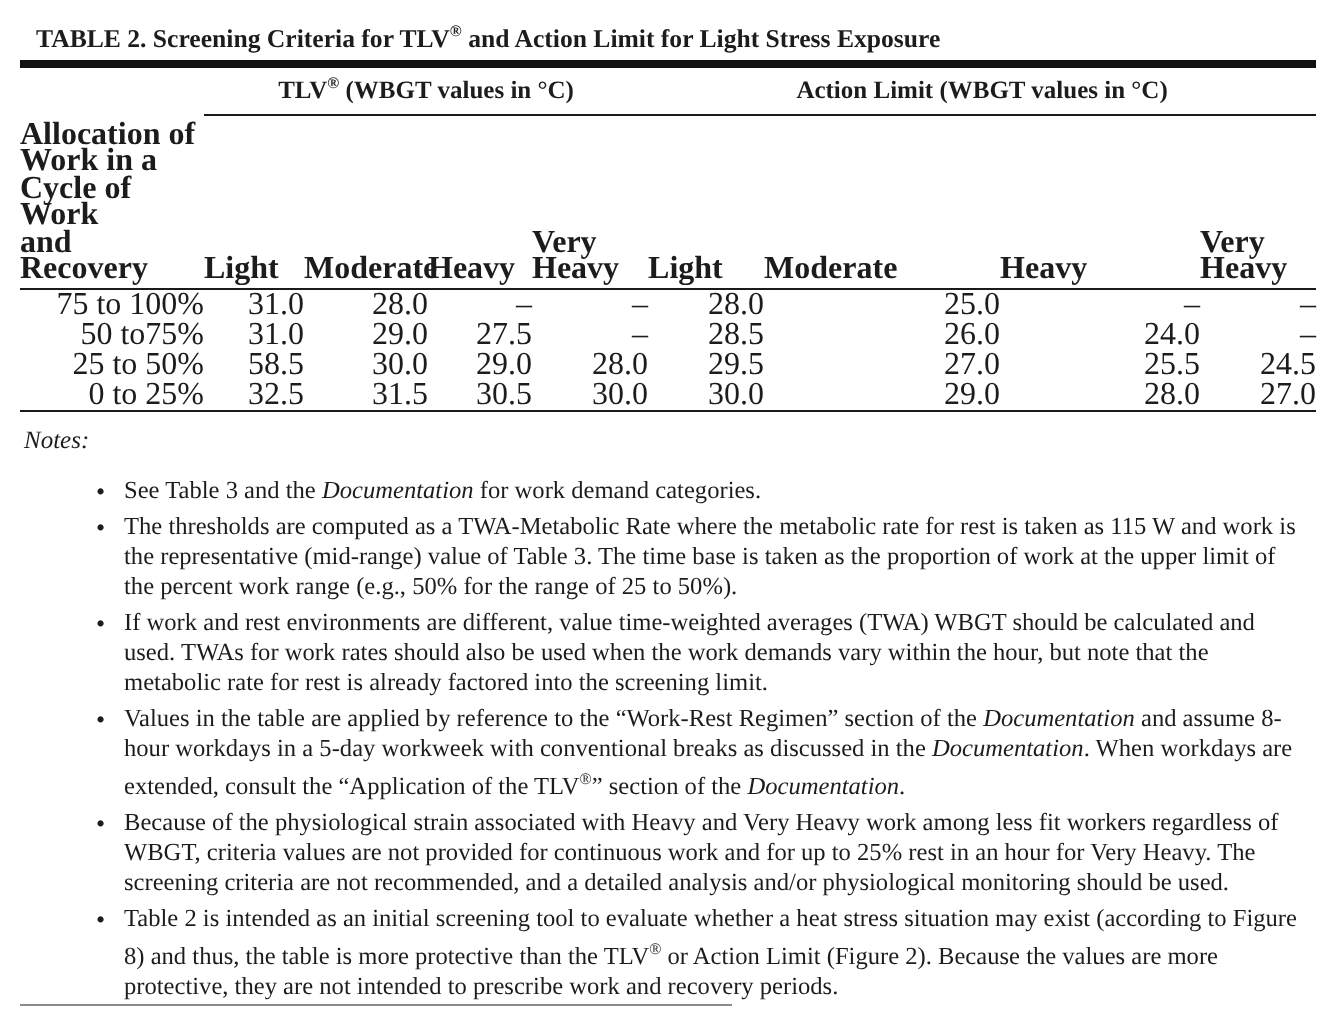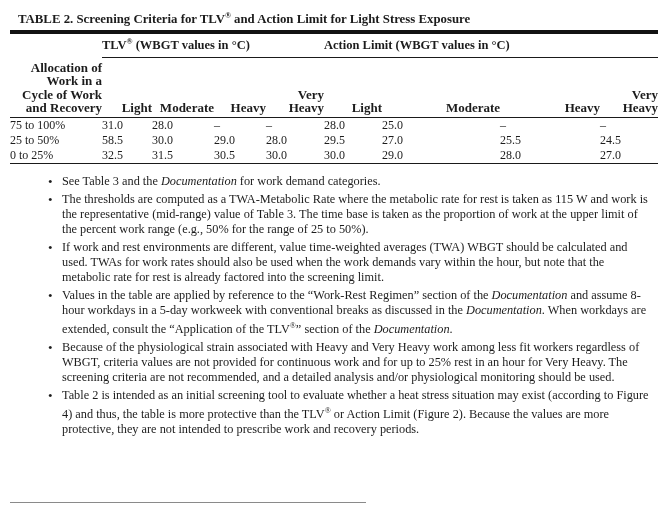--- a/index.html
+++ b/index.html
@@ -32,39 +32,39 @@
   table.tlv {
     border-collapse: collapse;
     table-layout: fixed;
     width: 648px;
     margin-top: 0;
     border-bottom: 1.5px solid #1a1a1a;
   }
   .ghead td {
     font-weight: bold;
     font-size: 12.5px;
-    text-align: left;
+    text-align: center;
     padding: 3px 0 4px 0;
     border-bottom: 1.5px solid #1a1a1a;
     white-space: nowrap;
   }
   .ghead td.corner { border-bottom: none; }
   .chead th {
     font-weight: bold;
-    font-size: 13px;
-    text-align: right;
+    font-size: 16px;
+    text-align: left;
     vertical-align: bottom;
     padding: 3px 0 2px 0;
     border-bottom: 1.5px solid #1a1a1a;
     line-height: 13.5px;
   }
   .chead th.rowhdr { white-space: pre-line; }
   tbody td {
-    text-align: left;
-    font-size: 12px;
+    text-align: right;
+    font-size: 16px;
     height: 15px;
     line-height: 15px;
     padding: 0;
     white-space: nowrap;
   }
 
   .notes-label {
     font-style: italic;
     font-size: 12.5px;
     margin: 7px 0 0 2px;
@@ -148,20 +148,31 @@
           <td>31.0</td>
           <td>28.0</td>
           <td>–</td>
           <td>–</td>
           <td>28.0</td>
           <td>25.0</td>
           <td>–</td>
           <td>–</td>
         </tr>
         <tr>
+          <td>50 to75%</td>
+          <td>31.0</td>
+          <td>29.0</td>
+          <td>27.5</td>
+          <td>–</td>
+          <td>28.5</td>
+          <td>26.0</td>
+          <td>24.0</td>
+          <td>–</td>
+        </tr>
+        <tr>
           <td>25 to 50%</td>
           <td>58.5</td>
           <td>30.0</td>
           <td>29.0</td>
           <td>28.0</td>
           <td>29.5</td>
           <td>27.0</td>
           <td>25.5</td>
           <td>24.5</td>
         </tr>
@@ -172,25 +183,26 @@
           <td>30.5</td>
           <td>30.0</td>
           <td>30.0</td>
           <td>29.0</td>
           <td>28.0</td>
           <td>27.0</td>
         </tr>
       </tbody>
   </table>
 
+  <div class="notes-label">Notes:</div>
 
   <ul class="notes">
       <li><span>See Table 3 and the </span><span style="font-style: italic;">Documentation</span><span> for work demand categories.</span></li>
       <li><span>The thresholds are computed as a TWA-Metabolic Rate where the metabolic rate for rest is taken as 115 W and work is the representative (mid-range) value of Table 3. The time base is taken as the proportion of work at the upper limit of the percent work range (e.g., 50% for the range of 25 to 50%).</span></li>
       <li><span>If work and rest environments are different, value time-weighted averages (TWA) WBGT should be calculated and used. TWAs for work rates should also be used when the work demands vary within the hour, but note that the metabolic rate for rest is already factored into the screening limit.</span></li>
       <li><span>Values in the table are applied by reference to the “Work-Rest Regimen” section of the </span><span style="font-style: italic;">Documentation</span><span> and assume 8-hour workdays in a 5-day workweek with conventional breaks as discussed in the </span><span style="font-style: italic;">Documentation</span><span>. When workdays are extended, consult the “Application of the TLV</span><sup>®</sup><span>” section of the </span><span style="font-style: italic;">Documentation</span><span>.</span></li>
       <li><span>Because of the physiological strain associated with Heavy and Very Heavy work among less fit workers regardless of WBGT, criteria values are not provided for continuous work and for up to 25% rest in an hour for Very Heavy. The screening criteria are not recommended, and a detailed analysis and/or physiological monitoring should be used.</span></li>
-      <li><span>Table 2 is intended as an initial screening tool to evaluate whether a heat stress situation may exist (according to Figure 4) and thus, the table is more protective than the TLV</span><sup>®</sup><span> or Action Limit (Figure 2). Because the values are more protective, they are not intended to prescribe work and recovery periods.</span></li>
+      <li><span>Table 2 is intended as an initial screening tool to evaluate whether a heat stress situation may exist (according to Figure 8) and thus, the table is more protective than the TLV</span><sup>®</sup><span> or Action Limit (Figure 2). Because the values are more protective, they are not intended to prescribe work and recovery periods.</span></li>
     </ul>
 
   <div class="partial-rule"></div>
 
 </div>
 
 </body></html>

